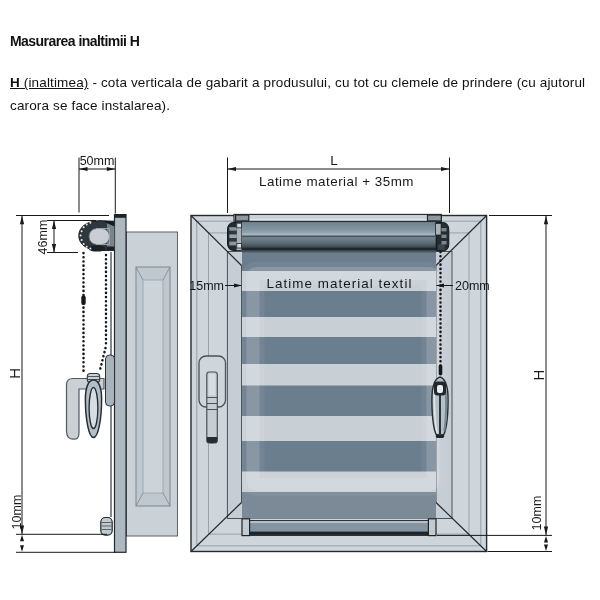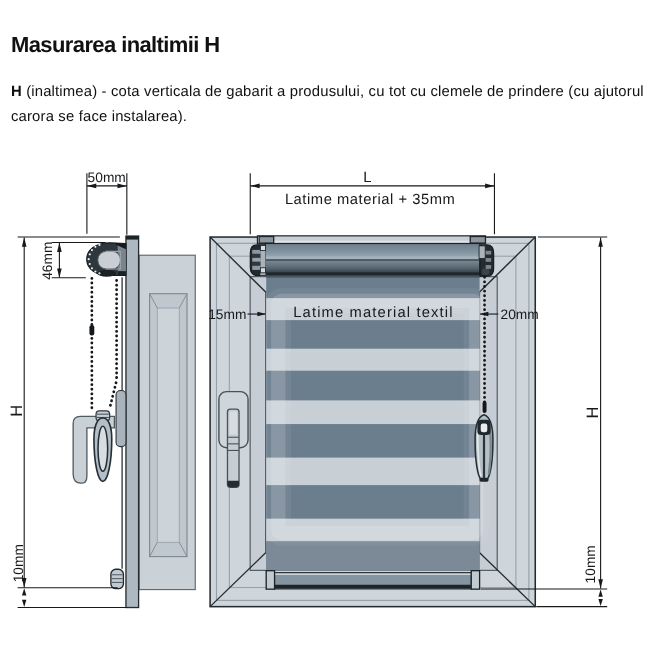--- a/index.html
+++ b/index.html
@@ -1,27 +1,27 @@
 <!DOCTYPE html>
 <html><head>
 <meta charset="utf-8">
 <style>
   html,body{margin:0;padding:0;background:#ffffff;}
   body{width:600px;height:600px;position:relative;font-family:"Liberation Sans",sans-serif;}
-  #title{position:absolute;left:10px;top:31.3px;font-size:20px;line-height:20.5px;font-weight:bold;color:#111;letter-spacing:-0.55px;}
+  #title{position:absolute;left:10px;top:31.3px;font-size:14px;line-height:20.5px;font-weight:bold;color:#111;letter-spacing:-0.55px;}
   #para{position:absolute;left:10px;top:71px;font-size:13.5px;line-height:23px;color:#111;width:592px;letter-spacing:0.15px;}
   svg{position:absolute;left:0;top:0;}
   text{font-family:"Liberation Sans",sans-serif;fill:#17191b;}
 </style>
 </head>
 <body>
 
 <div id="title">Masurarea inaltimii H</div>
 
-<div id="para"><span style=""><b>H</b> (inaltimea)</span> - cota verticala de gabarit a produsului, cu tot cu clemele de prindere (cu ajutorul<br>carora se face instalarea).</div>
+<div id="para"><span style="text-decoration:underline"><b>H</b> (inaltimea)</span> - cota verticala de gabarit a produsului, cu tot cu clemele de prindere (cu ajutorul<br>carora se face instalarea).</div>
 <svg width="600" height="600" viewBox="0 0 600 600">
 
 <g id="leftdiag">
 
 <g>
 <rect x="126.5" y="232" width="51" height="304" fill="#cad1d7" stroke="#59636a" stroke-width="1"></rect>
 <rect x="136" y="267" width="34" height="239" fill="#c0c8cf" stroke="#7d8890" stroke-width="1"></rect>
 <rect x="143" y="280" width="20" height="213" fill="#ccd3d9" stroke="#97a2aa" stroke-width="0.8"></rect>
 <line x1="163" y1="280" x2="170" y2="267" stroke="#7d8890" stroke-width="0.8"></line>
 <line x1="163" y1="493" x2="170" y2="506" stroke="#7d8890" stroke-width="0.8"></line>

